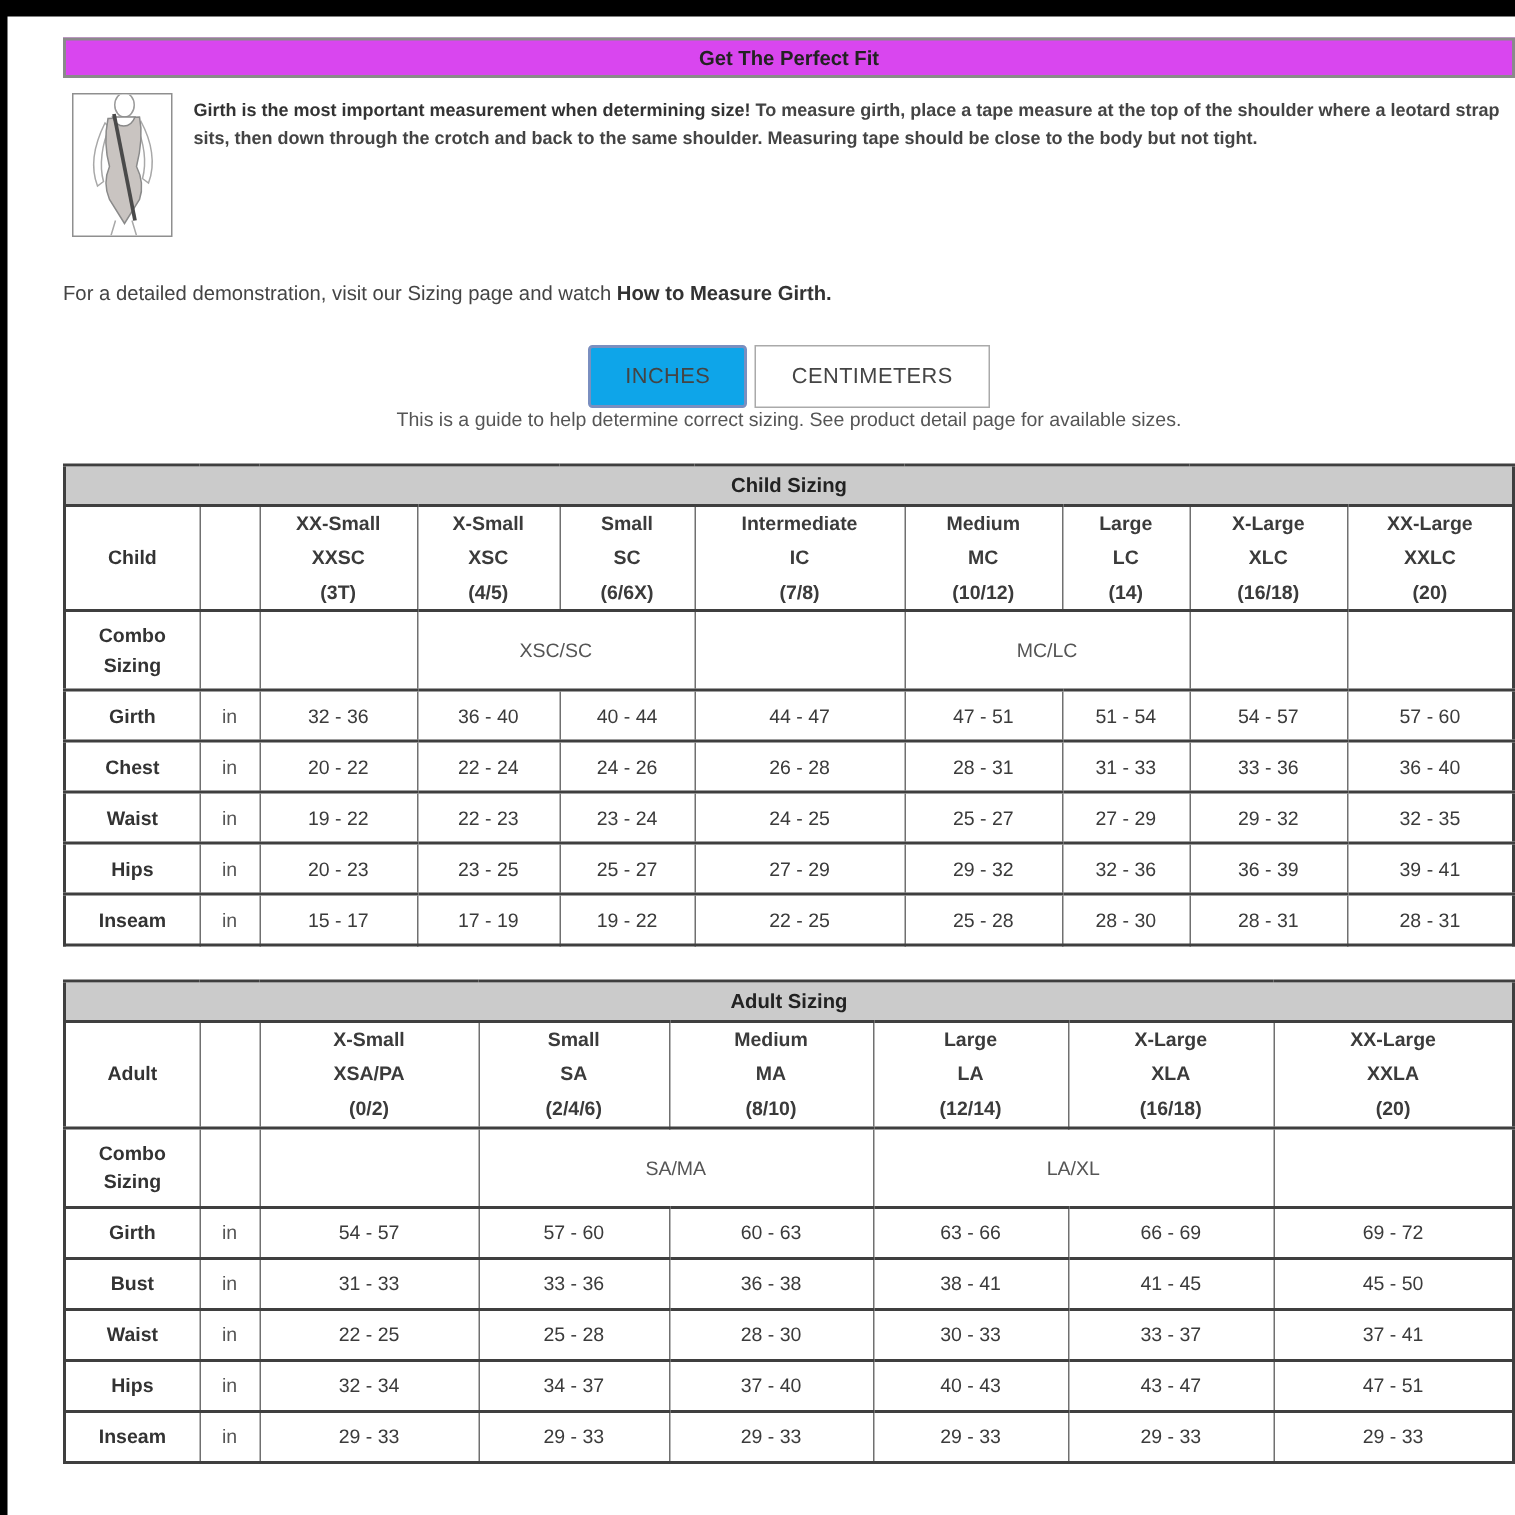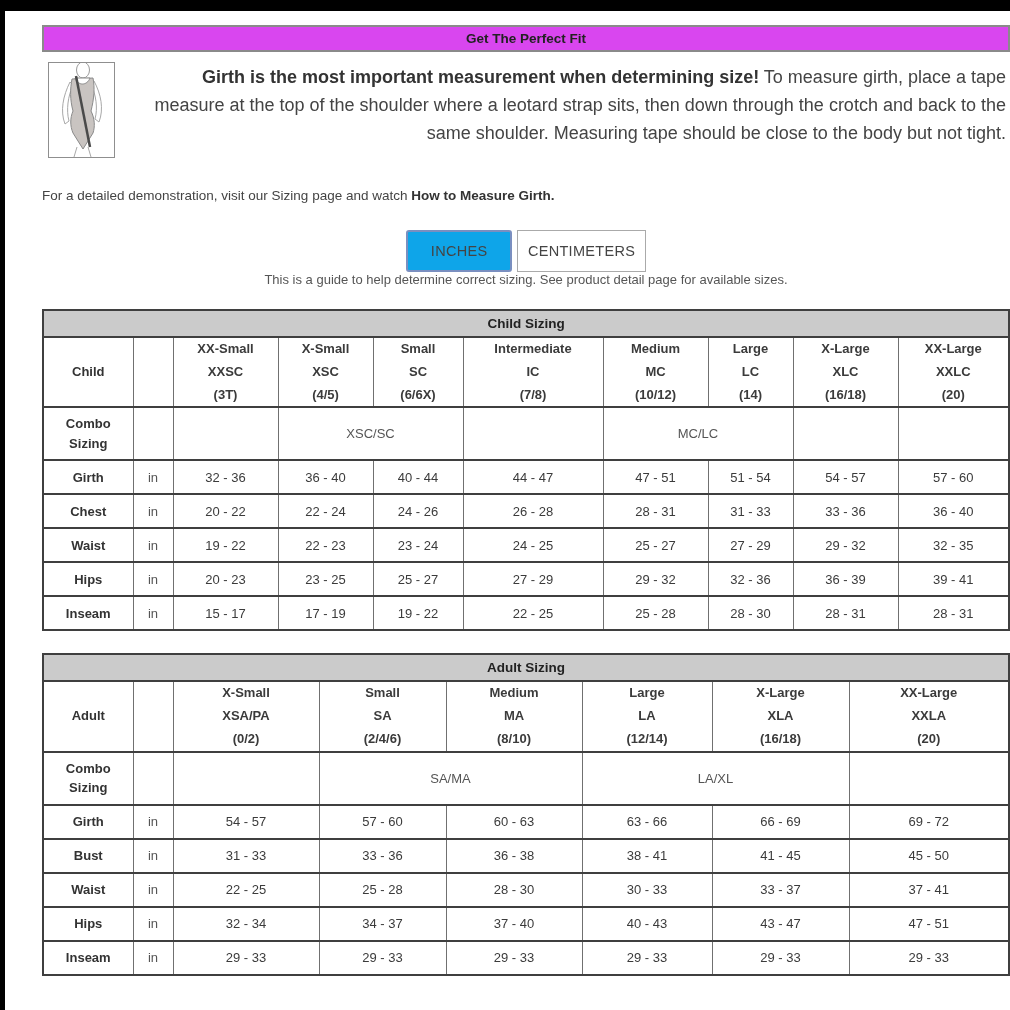--- a/index.html
+++ b/index.html
@@ -16,32 +16,32 @@
     height: 27px; line-height: 23px; text-align: center;
     font-weight: bold; font-size: 13.5px; color: #222;
   }
 
   .intro-row { display: flex; margin-top: 10px; }
   .figure-box {
     width: 67px; height: 96px; border: 1px solid #8f8f8f;
     flex: none; margin-left: 6px; background: #fff; overflow: hidden;
   }
   .intro-text {
-    flex: 1; padding: 2px 4px 0 14px; text-align: right;
-    font-size: 18px; line-height: 1.55; color: #444;
+    flex: 1; padding: 2px 4px 0 14px; text-align: left;
+    font-size: 12px; line-height: 1.55; color: #444; font-weight: bold;
   }
   .demo-line { text-align: left; margin-top: 30px; font-size: 13.5px; color: #444; }
   .demo-line b, .intro-text b { color: #333; }
 
   .buttons-row { text-align: center; margin-top: 27px; }
   .unit-btn {
     display: inline-block; vertical-align: middle;
     font-family: "Liberation Sans", sans-serif;
     font-size: 14.5px; color: #444; letter-spacing: 0.3px;
-    padding: 12px 10px; background: #fff; border: 1px solid #aaa; cursor: pointer;
+    padding: 12px 24px; background: #fff; border: 1px solid #aaa; cursor: pointer;
   }
   .unit-btn.selected {
     border: 2px solid #7a8fc0; background: #0ea5e9; border-radius: 3px;
     padding: 11px 23px;
   }
 
   .note-line { text-align: center; font-size: 13px; color: #555; }
 
   .table-mount { margin-top: 22px; }
   table.sizing-table {

